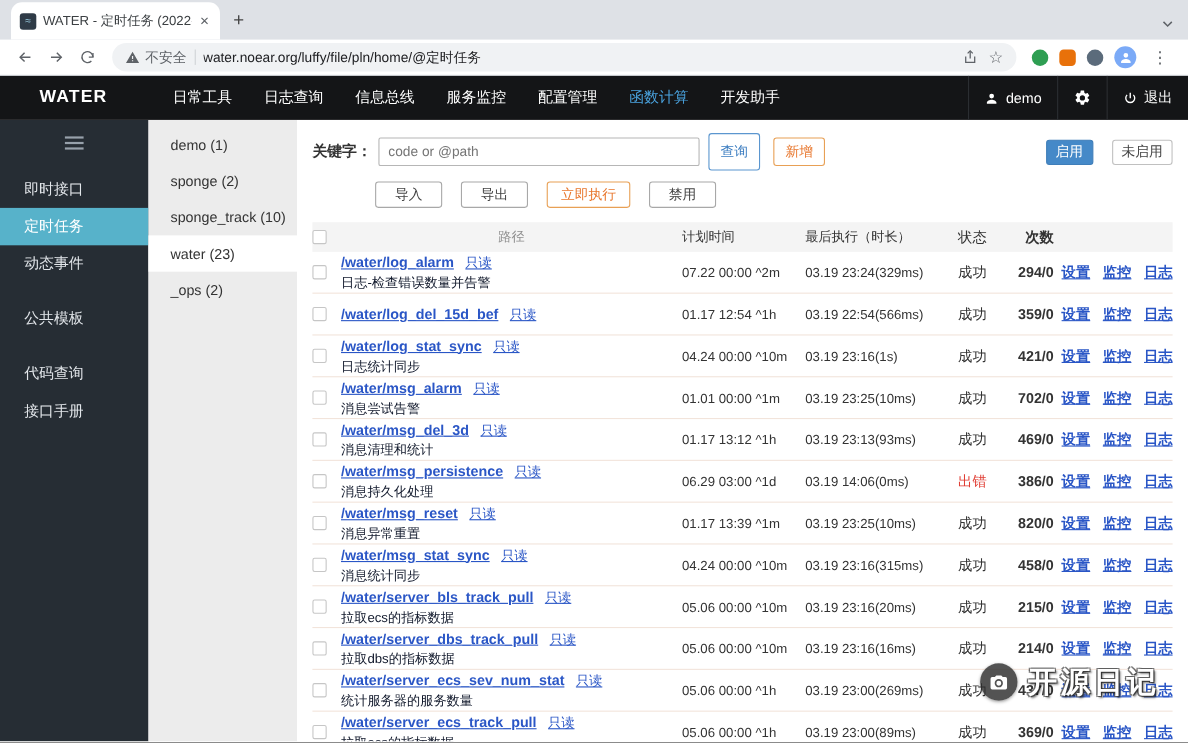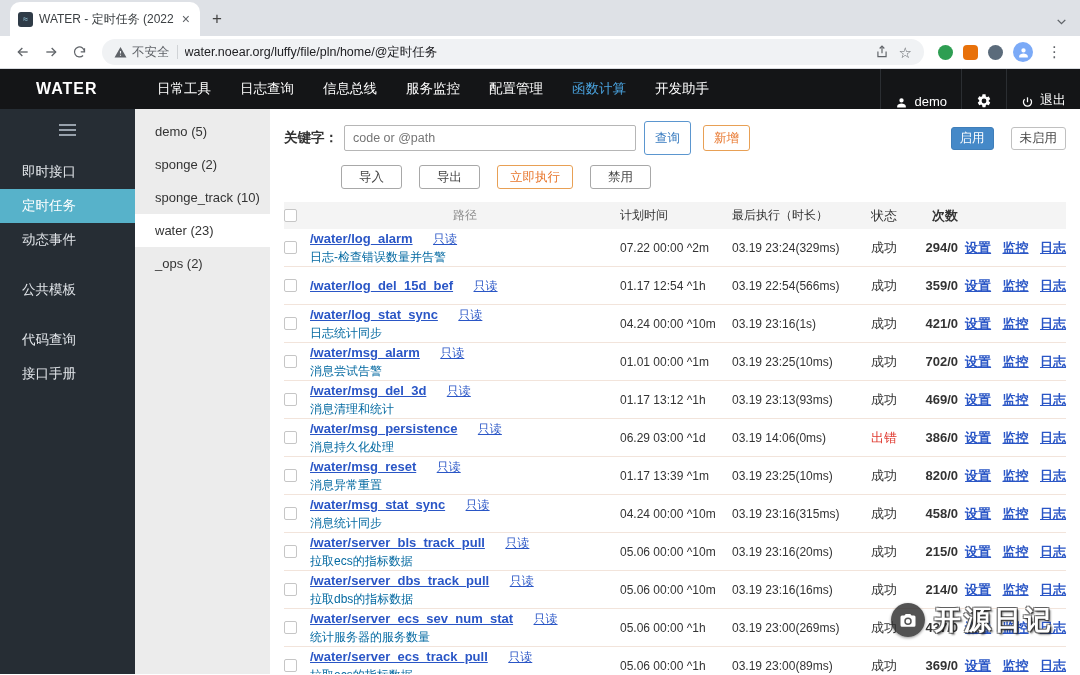--- a/index.html
+++ b/index.html
@@ -32,21 +32,21 @@
   .avatar { width:20px; height:20px; border-radius:50%; background:#7baaf7; display:grid; place-items:center; cursor:pointer; }
   .dots { font-size:15px; color:#5f6368; letter-spacing:0; padding:0 4px; cursor:pointer; }
 
   
   .app-header { height:40px; background:#141517; display:flex; align-items:center; color:#fff; }
   .brand { width:135px; padding-left:36px; font-size:16px; font-weight:bold; letter-spacing:1px; flex-shrink:0; cursor:pointer; }
   .topnav { display:flex; gap:29px; margin-left:22px; font-size:13.5px; }
   .topnav-item { color:#fff; cursor:pointer; white-space:nowrap; }
   .topnav-item.active { color:#4aa3df; }
   .header-right { margin-left:auto; display:flex; align-items:stretch; height:100%; }
-  .hr-sec { display:flex; align-items:flex-end; gap:6px; padding:0 14px; border-left:1px solid #2b2e32; font-size:13px; cursor:pointer; }
+  .hr-sec { display:flex; align-items:center; gap:6px; padding:0 14px; border-left:1px solid #2b2e32; font-size:13px; cursor:pointer; }
 
   
   .app-body { display:flex; height:565px; overflow:hidden; }
 
   .side-dark { width:135px; background:#262d34; flex-shrink:0; color:#e2e6ea; }
   .burger-row { height:30px; margin:6px 0 10px; display:grid; place-items:center; cursor:pointer; }
   .burger { width:17px; height:2px; background:#97a1ab; box-shadow:0 -5px 0 #97a1ab, 0 5px 0 #97a1ab; }
   .side-item { height:34px; line-height:34px; padding-left:22px; font-size:13.5px; cursor:pointer; white-space:nowrap; }
   .side-item.active { background:#57b2ca; color:#fff; }
   .side-item.gap { margin-top:16px; }
@@ -80,22 +80,22 @@
   .col.check { width:26px; display:flex; align-items:center; }
   .cb { width:13px; height:13px; border:1px solid #c6c6c6; border-radius:2px; background:#fff; cursor:pointer; display:inline-block; }
   .col.path { flex:1; min-width:0; }
   .thead .col.path { text-align:center; }
   .col.plan { width:112px; }
   .col.last { width:130px; }
   .col.status { width:44px; text-align:center; }
   .col.count { width:52px; text-align:right; }
   .col.actions { width:108px; text-align:right; }
   .plink { font-size:13px; font-weight:bold; color:#2a56c6; text-decoration:underline; cursor:pointer; }
-  .ro-tag { font-size:12px; color:#2a56c6; text-decoration:underline; margin-left:16px; }
-  .desc { display:block; font-size:12px; color:#0369a1; margin-top:1px; white-space:nowrap; overflow:hidden; }
+  .ro-tag { font-size:12px; color:#2a56c6; text-decoration:underline; margin-left:6px; }
+  .desc { display:block; font-size:12px; color:#0f172a; margin-top:1px; white-space:nowrap; overflow:hidden; }
   .col.plan, .col.last { font-size:12px; color:#333; }
   .col.status { font-size:13px; color:#333; }
   .col.status.err { color:#e03c32; }
   .col.count { font-size:13px; font-weight:bold; color:#333; }
   .alink { font-size:13px; font-weight:bold; color:#2a56c6; text-decoration:underline; margin-left:7px; cursor:pointer; }
 
   
   .watermark { position:absolute; right:26px; top:602px; display:flex; align-items:center; gap:9px; z-index:50; pointer-events:none; }
   .wm-icon { width:34px; height:34px; border-radius:50%; background:rgba(45,45,45,.82); display:grid; place-items:center; box-shadow:0 1px 3px rgba(0,0,0,.4); }
   .wm-text { font-size:27px; font-weight:bold; color:#fff; letter-spacing:3px;
@@ -231,21 +231,21 @@
           <div class="side-item gap">公共模板</div>
 
           <div class="side-item gap">代码查询</div>
 
           <div class="side-item">接口手册</div>
         </div>
     </aside>
 
     <aside class="side-light">
 
-        <div class="group-item">demo (5)</div>
+        <div class="group-item">demo (1)</div>
 
         <div class="group-item">sponge (2)</div>
 
         <div class="group-item">sponge_track (10)</div>
 
         <div class="group-item active">water (23)</div>
 
         <div class="group-item">_ops (2)</div>
       </aside>
 

